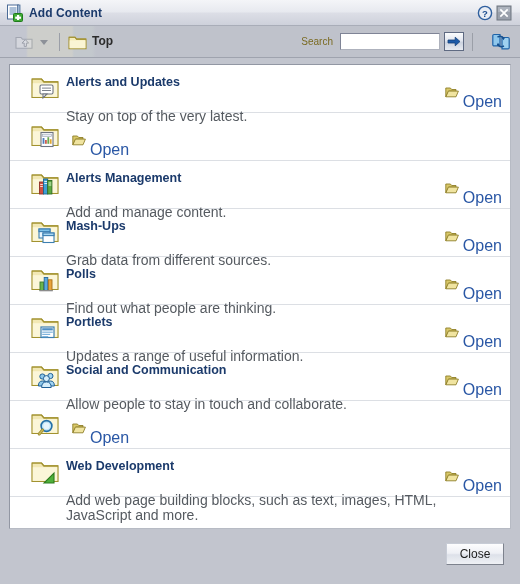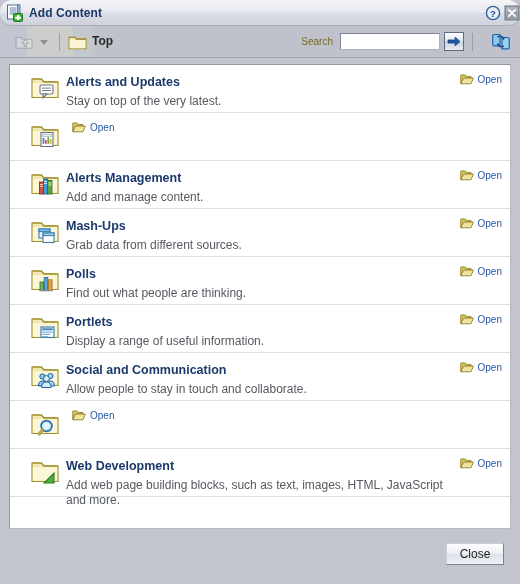--- a/index.html
+++ b/index.html
@@ -15,23 +15,22 @@
     background: #c2c5ce;
     display: flex; flex-direction: column;
   }
 
   
   #titlebar {
     height: 26px;
     background: linear-gradient(to bottom, #f4f5f8 0%, #e7e9ef 48%, #dcdee6 52%, #ced1db 100%);
     border-bottom: 1px solid #a9adb8;
     display: flex; align-items: center;
-    padding: 0 0 0 6px;
+    padding: 0 8px 0 6px;
     flex: 0 0 auto;
-    border-radius: 12px;
   }
   #title-icon { width: 18px; height: 18px; position: relative; flex: 0 0 auto; margin-right: 5px; }
   #title-text {
     font-size: 12px; font-weight: bold; color: #1b3a6b;
     letter-spacing: .1px; flex: 1 1 auto;
   }
   .tbtn { width: 16px; height: 16px; margin-left: 3px; flex: 0 0 auto; cursor: pointer; }
 
   
   #toolbar {
@@ -98,28 +97,28 @@
     position: relative;
   }
   .row-icon { width: 30px; height: 30px; flex: 0 0 auto; margin: 2px 6px 0 2px; position: relative; }
   .row-body { flex: 1 1 auto; min-width: 0; padding-top: 1px; }
   .row-title {
     font-size: 12.5px; font-weight: bold; color: #1b3a6b;
     text-decoration: none; cursor: pointer; line-height: 15px;
     display: inline-block;
   }
   .row-desc {
-    font-size: 12px; color: #555a60; line-height: 15px; margin-top: 4px;
+    font-size: 14px; color: #555a60; line-height: 15px; margin-top: 19px;
   }
   .row-open {
     flex: 0 0 auto; display: flex; align-items: center;
     margin-top: 2px; cursor: pointer; padding-left: 6px;
   }
   .open-label {
-    font-size: 10px; color: #2a57a5; margin-left: 4px;
+    font-size: 16px; color: #2a57a5; margin-left: 4px; margin-top: 20px;
   }
 
   
   #footer {
     flex: 0 0 auto; height: 55px;
     display: flex; align-items: center; justify-content: flex-end;
     padding: 0 16px 6px 0;
   }
   #close-btn {
     min-width: 58px; height: 22px; padding: 0 12px;
@@ -380,21 +379,21 @@
               <rect x="11" y="14" width="13" height="10.5" fill="#ffffff" stroke="#3c7fb1" stroke-width="1.2"></rect>
               <rect x="12.2" y="15.2" width="10.6" height="2.2" fill="#4f8fc4"></rect>
               <rect x="12.2" y="18.6" width="10.6" height="1.2" fill="#7fb3dc"></rect>
               <rect x="12.2" y="20.8" width="8" height="1.2" fill="#7fb3dc"></rect>
               <rect x="12.2" y="23" width="6" height="1.2" fill="#7fb3dc"></rect>
             </g>
           </svg>
         </div>
         <div class="row-body">
           <a class="row-title">Portlets</a>
-          <div class="row-desc">Display a range of useful information.</div>
+          <div class="row-desc">Updates a range of useful information.</div>
         </div>
         <div class="row-open">
           <span>
             <svg width="14" height="12" viewBox="0 0 14 12">
               <path d="M.8 2 h4.6 l1.3 1.5 H11 v1.6 H3.6 L.8 10.8 Z" fill="#d9c86a" stroke="#8e7f28" stroke-width=".9"></path>
               <path d="M3.4 5.1 H13.4 L11 10.8 H.9 Z" fill="#f0e4a0" stroke="#8e7f28" stroke-width=".9"></path>
             </svg>
           </span>
           <span class="open-label">Open</span>
         </div>

